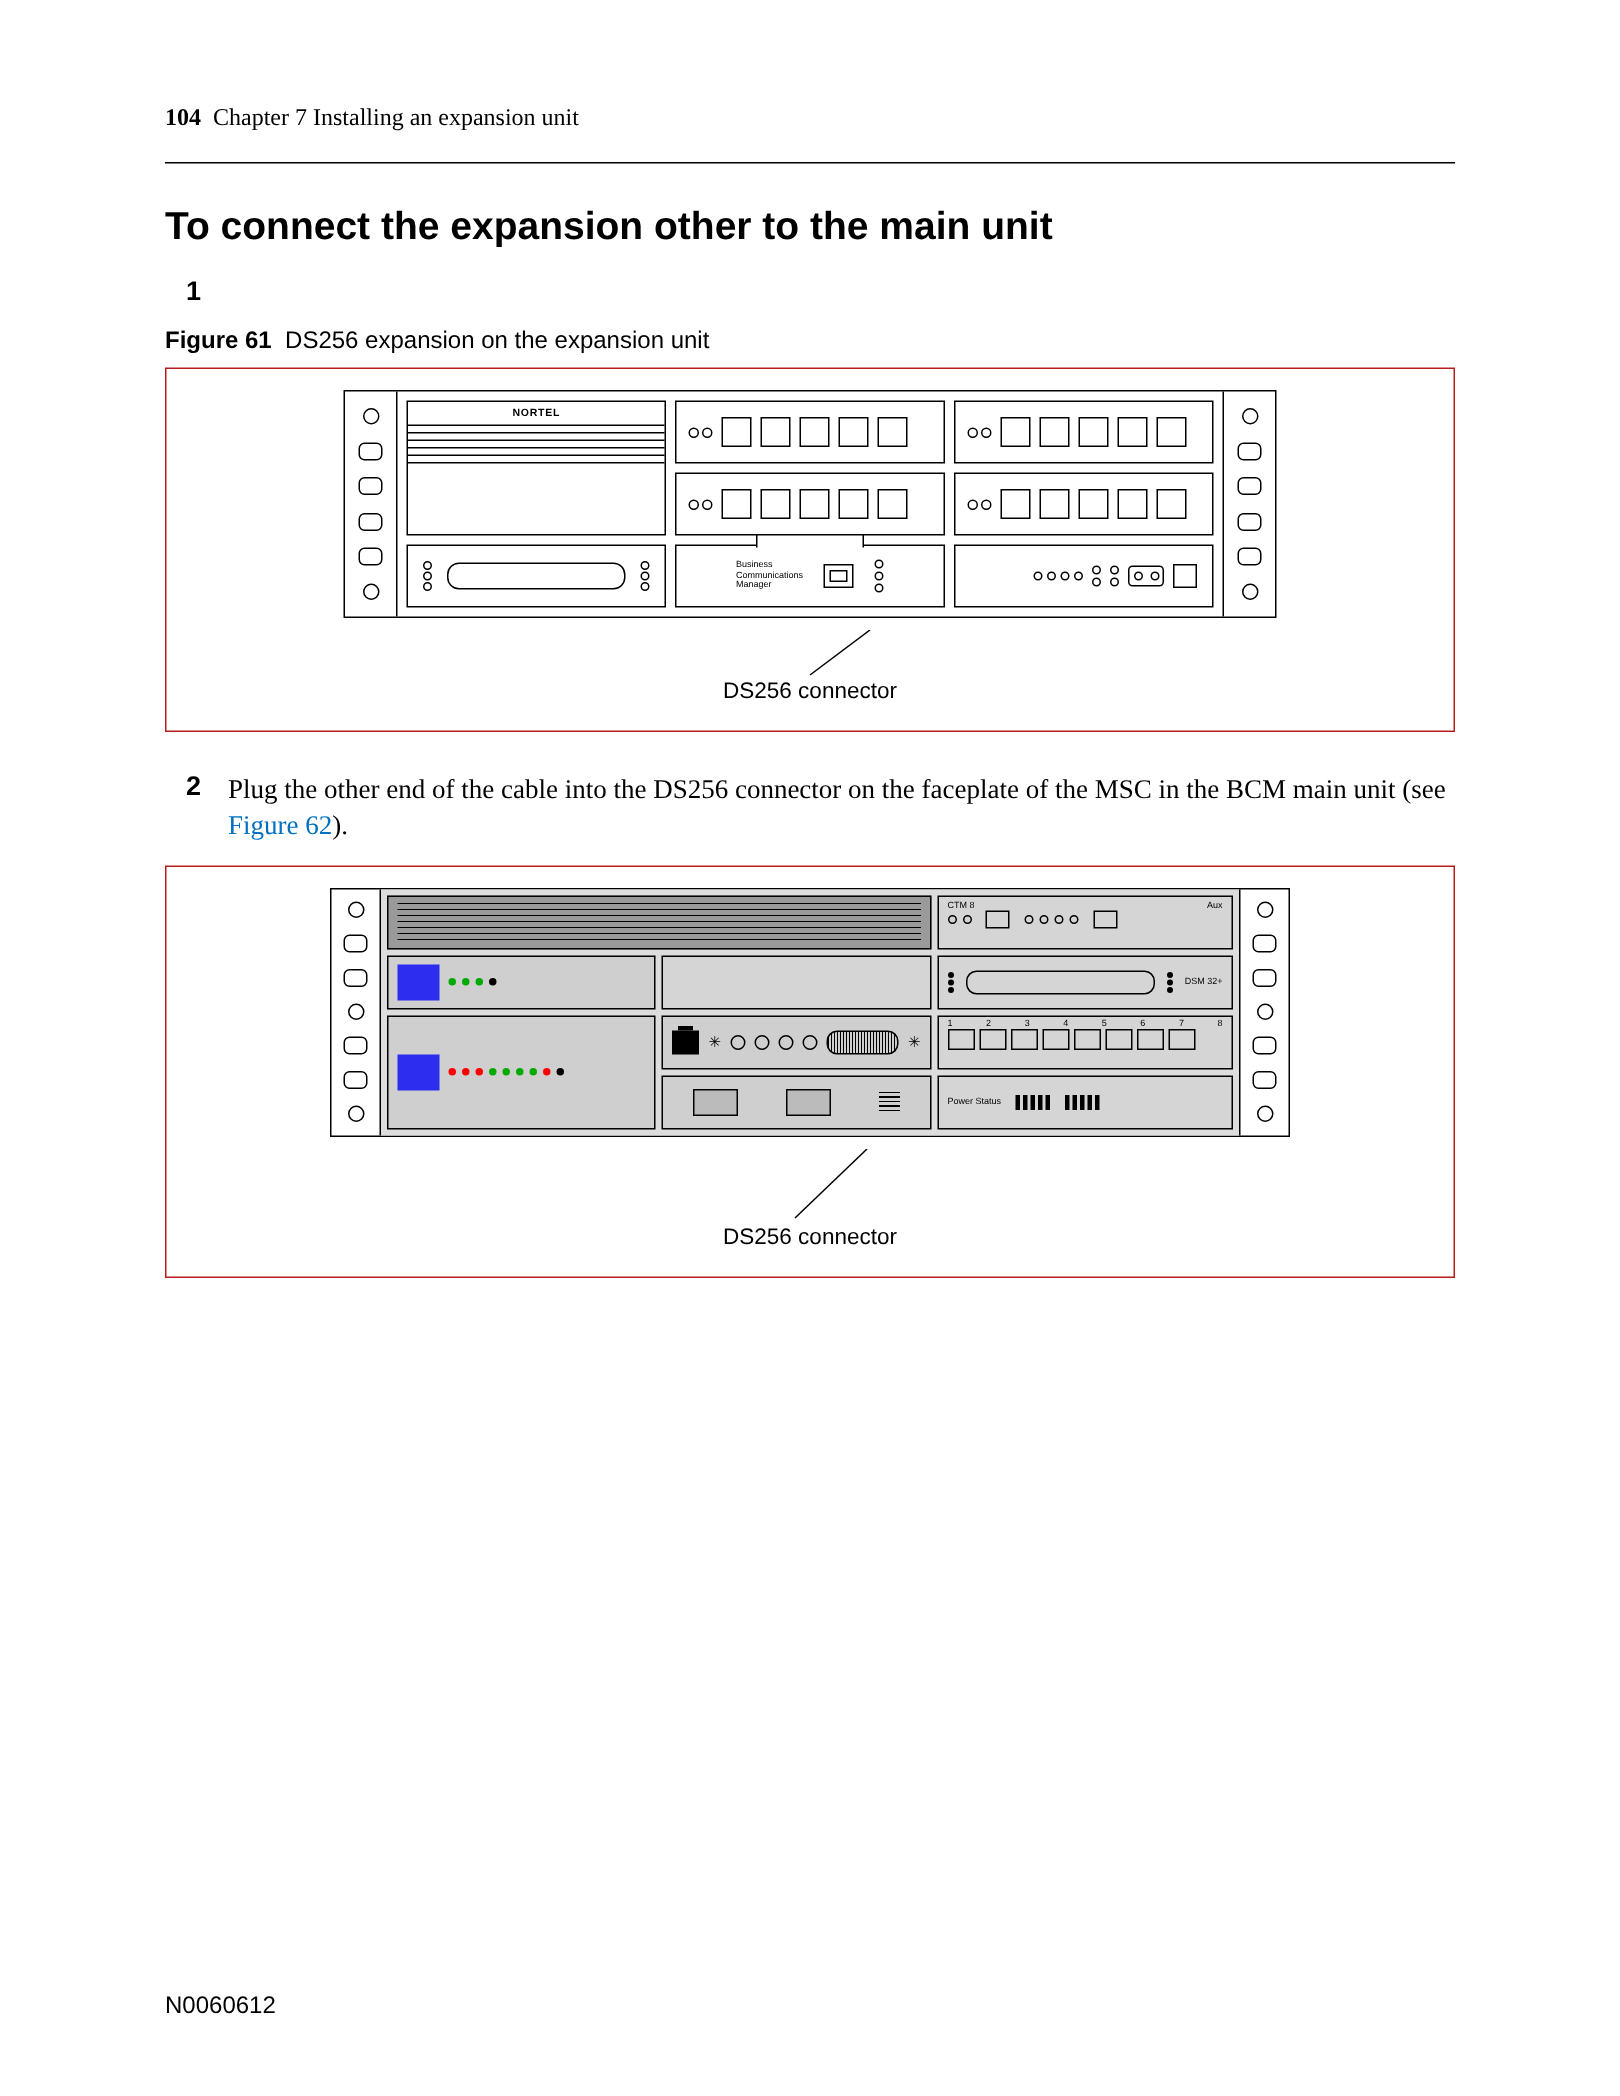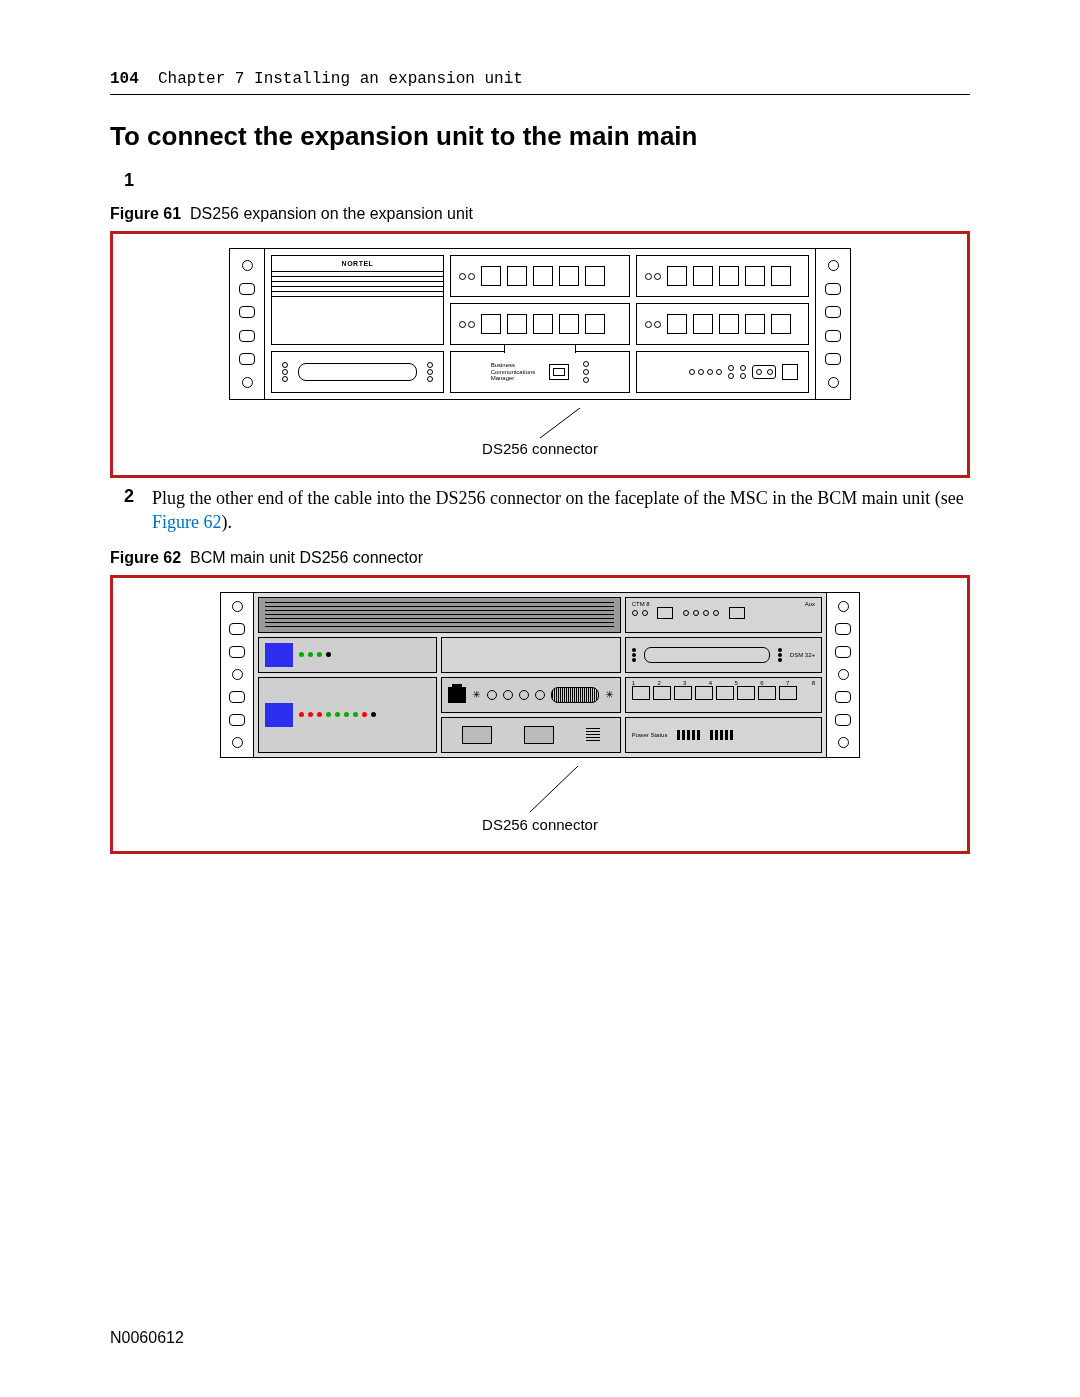--- a/index.html
+++ b/index.html
@@ -8,23 +8,23 @@
     color:#000;
     width:1080px;
     height:1397px;
     position:relative;
   }
   .page{
     box-sizing:border-box;
     padding:70px 110px 50px 110px;
   }
   .running-head{
-    font-family:Liberation Mono, monospace;
+    font-family:Liberation Serif, serif;
     font-size:16px;
-    margin-bottom:6px;
+    margin-bottom:20px;
   }
   .running-head .pn{font-weight:700;}
   .rule{border:none;border-top:1px solid #000;margin:0 0 26px 0;}
   .section-title{
     font-family:Arial,Helvetica,sans-serif;
     font-weight:700;
     font-size:26px;
     margin:0 0 18px 0;
   }
   ol.steps{margin:0;padding:0;list-style:none;}
@@ -46,23 +46,23 @@
     line-height:1.35;
   }
   .xref{color:#0070c0;}
   .fig-caption{
     font-family:Arial,Helvetica,sans-serif;
     font-size:16px;
     margin:8px 0 8px 0;
   }
   .fig-caption b{font-weight:700;}
   .fig-box{
-    border:3px solid #b91c1c;
+    border:1px solid #b91c1c;
     padding:14px 16px 18px 16px;
-    margin-bottom:8px;
+    margin-bottom:26px;
     font-family:Arial,Helvetica,sans-serif;
   }
   .footer{
     position:absolute;
     left:110px;
     bottom:50px;
     font-family:Arial,Helvetica,sans-serif;
     font-size:16px;
   }
 
@@ -198,21 +198,21 @@
 </head>
 <body>
 
 <div class="page">
 
   <div class="running-head">
     <span class="pn">104</span>&nbsp;&nbsp;<span>Chapter 7  Installing an expansion unit</span>
   </div>
   <hr class="rule">
 
-  <h2 class="section-title">To connect the expansion unit to the main main</h2>
+  <h2 class="section-title">To connect the expansion other to the main unit</h2>
 
   <ol class="steps">
     <li>
       <span class="num">1</span>
     </li>
   </ol>
 
   <p class="fig-caption">
     <b>Figure 61</b>&nbsp;&nbsp;<span>DS256 expansion on the expansion unit</span>
   </p>
@@ -375,23 +375,20 @@
 
   <ol class="steps">
     <li>
       <span class="num">2</span>
       <span class="body">
         <span>Plug the other end of the cable into the DS256 connector on the faceplate of the MSC in the BCM main unit (see </span><span class="xref">Figure 62</span><span>).</span>
       </span>
     </li>
   </ol>
 
-  <p class="fig-caption">
-    <b>Figure 62</b>&nbsp;&nbsp;<span>BCM main unit DS256 connector</span>
-  </p>
   <div class="fig-box">
     <div class="bcm-unit">
       <div class="bcm-frame">
         <div class="bcm-ear">
           <div class="hole o">
               <span></span>
             </div>
             <div class="hole">
               <span></span>
             </div>

